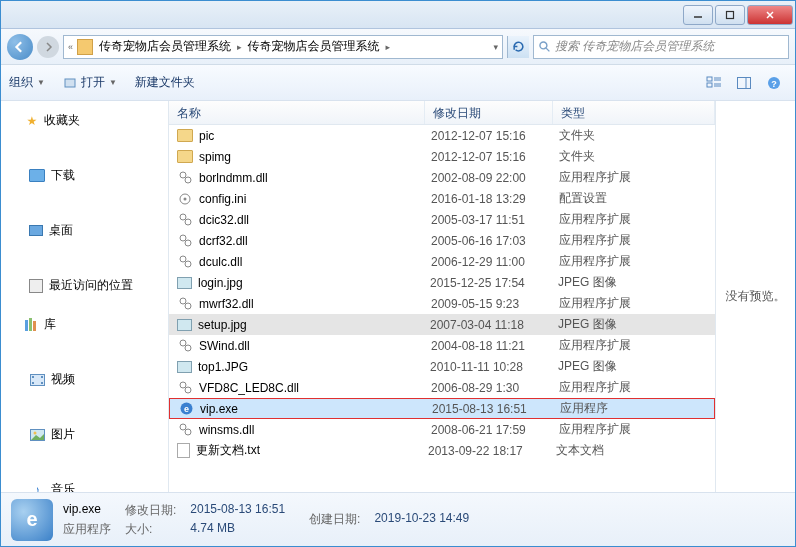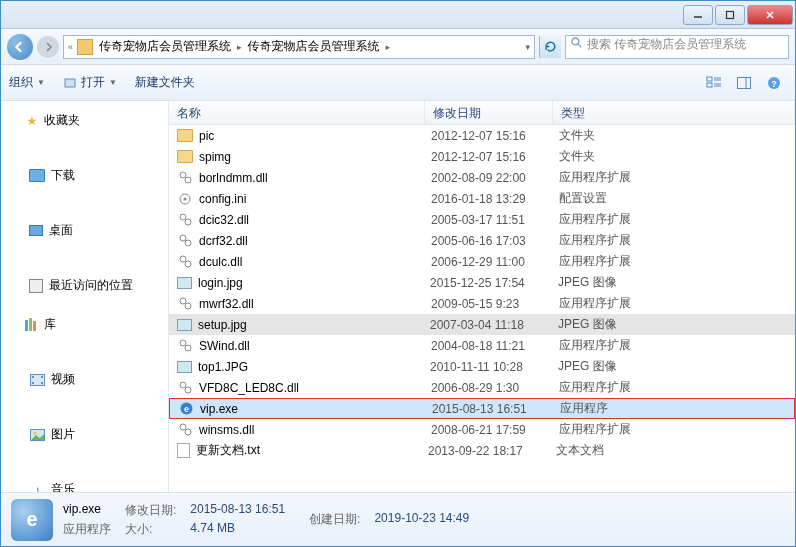--- a/index.html
+++ b/index.html
@@ -10,21 +10,21 @@
 .titlebar-btn.close { background: linear-gradient(#e88, #c33); color: #fff; width: 46px; }
 .titlebar-btn svg { width: 10px; height: 10px; }
 .navbar { height: 36px; background: linear-gradient(#f6f9fd, #e8f0f9); display: flex; align-items: center; padding: 0 6px; border-bottom: 1px solid #d0dce8; gap: 4px; }
 .nav-back { width: 26px; height: 26px; border-radius: 50%; background: radial-gradient(circle at 30% 30%, #8fbfe8, #4a8cc8); display: flex; align-items: center; justify-content: center; color: #fff; cursor: pointer; }
 .nav-fwd { width: 22px; height: 22px; border-radius: 50%; background: #d0d8e0; display: flex; align-items: center; justify-content: center; cursor: pointer; }
 .addressbar { flex: 1; height: 24px; border: 1px solid #a0b8d0; background: #fff; display: flex; align-items: center; padding: 0 4px; gap: 4px; }
 .addr-icon { width: 16px; height: 16px; background: #f5c96f; border: 1px solid #d0a048; }
 .addr-seg { color: #000; cursor: pointer; padding: 2px; }
 .addr-sep { color: #666; font-size: 9px; }
 .addr-refresh { width: 22px; height: 22px; border-left: 1px solid #a0b8d0; display: flex; align-items: center; justify-content: center; background: linear-gradient(#eaf3fc,#cde1f3); cursor: pointer; }
-.searchbox { width: 224px; height: 24px; border: 1px solid #a0b8d0; background: #fff; display: flex; padding: 0 4px; color: #888; }
+.searchbox { width: 256px; height: 24px; border: 1px solid #a0b8d0; background: #fff; display: flex; align-items: center; padding: 0 4px; color: #888; font-style: italic; }
 .searchbox svg { margin-right: 4px; }
 .toolbar { height: 36px; background: linear-gradient(#f8fbff, #e8f0fa); display: flex; align-items: center; padding: 0 8px; gap: 18px; border-bottom: 1px solid #d8e2ee; }
 .tb-btn { display: flex; align-items: center; gap: 4px; color: #1a3968; cursor: pointer; }
 .tb-right { margin-left: auto; display: flex; gap: 4px; }
 .tb-icon-btn { width: 26px; height: 22px; border: 1px solid transparent; display: flex; align-items: center; justify-content: center; cursor: pointer; }
 .body { flex: 1; display: flex; overflow: hidden; }
 .sidebar { width: 168px; border-right: 1px solid #e0e8f0; padding: 8px 4px; overflow-y: auto; }
 .nav-group { margin-bottom: 16px; }
 .nav-head { display: flex; align-items: center; gap: 4px; padding: 3px 6px; font-size: 12px; }
 .nav-item { display: flex; align-items: center; gap: 6px; padding: 3px 6px 3px 24px; cursor: pointer; margin-top: 32px; }
@@ -399,20 +399,23 @@
           </div>
           <div class="file-row">
             <span class="file-ico txt"></span>
             <span class="f-name">更新文档.txt</span>
             <span class="f-date">2013-09-22 18:17</span>
             <span class="f-type">文本文档</span>
           </div>
         </div>
     </div>
 
+    <div class="preview">
+      <span>没有预览。</span>
+    </div>
   </div>
 
   <div class="statusbar">
     <div class="status-ico">e</div>
     <div class="status-txt">
       <span class="status-name">vip.exe</span>
       <span class="status-label">修改日期:</span>
       <span class="status-val">2015-08-13 16:51</span>
       <span></span>
       <span class="status-label">应用程序</span>

